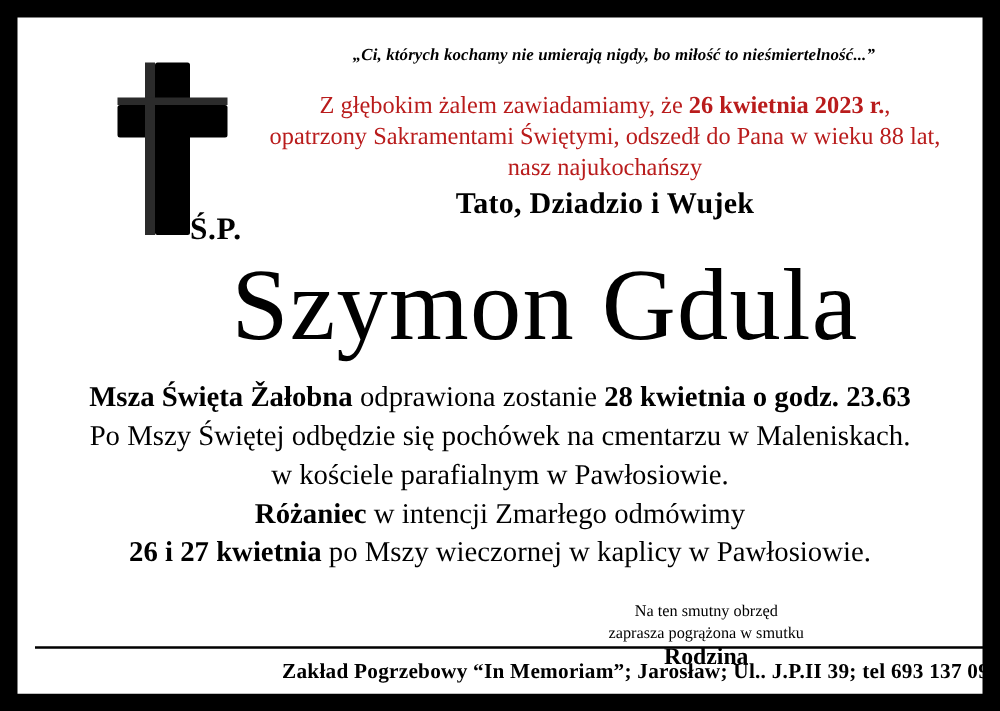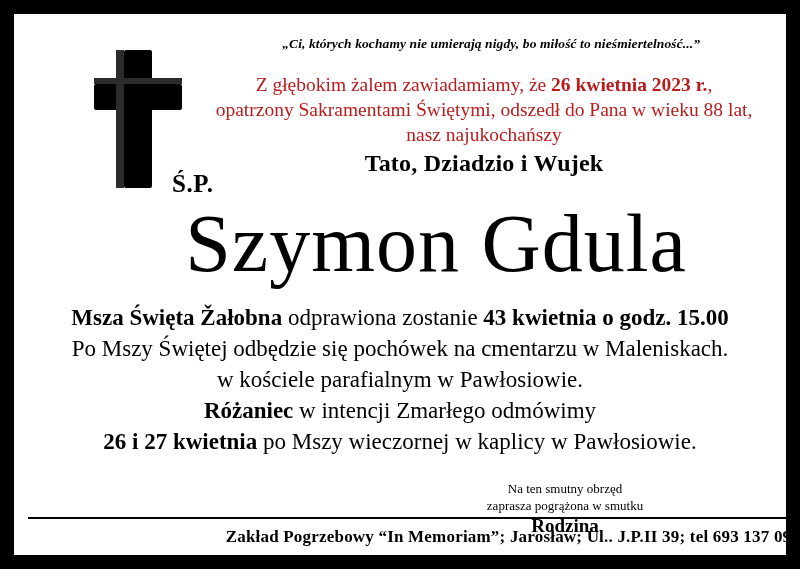--- a/index.html
+++ b/index.html
@@ -72,21 +72,20 @@
     left: 0;
     top: 0;
   }
   .sp {
     position: absolute;
     left: 66px;
     top: 126px;
     font-size: 25px;
     font-weight: bold;
     letter-spacing: 0.5px;
-    margin-left: 20px;
   }
   .intro {
     position: absolute;
     left: 190px;
     top: 58px;
     width: 560px;
     text-align: center;
     font-size: 19.5px;
     line-height: 25px;
     color: #b91c1c;
@@ -186,21 +185,21 @@
       <span>Z głębokim żalem zawiadamiamy, że </span><b>26 kwietnia 2023 r.</b><span>,</span><br>
       <span>opatrzony Sakramentami Świętymi, odszedł do Pana w wieku 88 lat,</span><br>
       <span>nasz najukochańszy</span>
     </div>
 
     <div class="relation">Tato, Dziadzio i Wujek</div>
 
     <div class="name">Szymon Gdula</div>
 
     <div class="details">
-      <span class="line"><b>Msza Święta Žałobna</b><span> odprawiona zostanie </span><b>43 kwietnia o godz. 15.00</b></span>
+      <span class="line"><b>Msza Święta Žałobna</b><span> odprawiona zostanie </span><b>28 kwietnia o godz. 23.63</b></span>
       <span class="line">Po Mszy Świętej odbędzie się pochówek na cmentarzu w Maleniskach.</span>
       <span class="line">w kościele parafialnym w Pawłosiowie.</span>
       <span class="line"><b>Różaniec</b><span> w intencji Zmarłego odmówimy</span></span>
       <span class="line"><b>26 i 27 kwietnia</b><span> po Mszy wieczornej w kaplicy w Pawłosiowie.</span></span>
     </div>
 
     <div class="closing">
       <span>Na ten smutny obrzęd</span><br>
       <span>zaprasza pogrążona w smutku</span>
       <span class="family">Rodzina</span>

